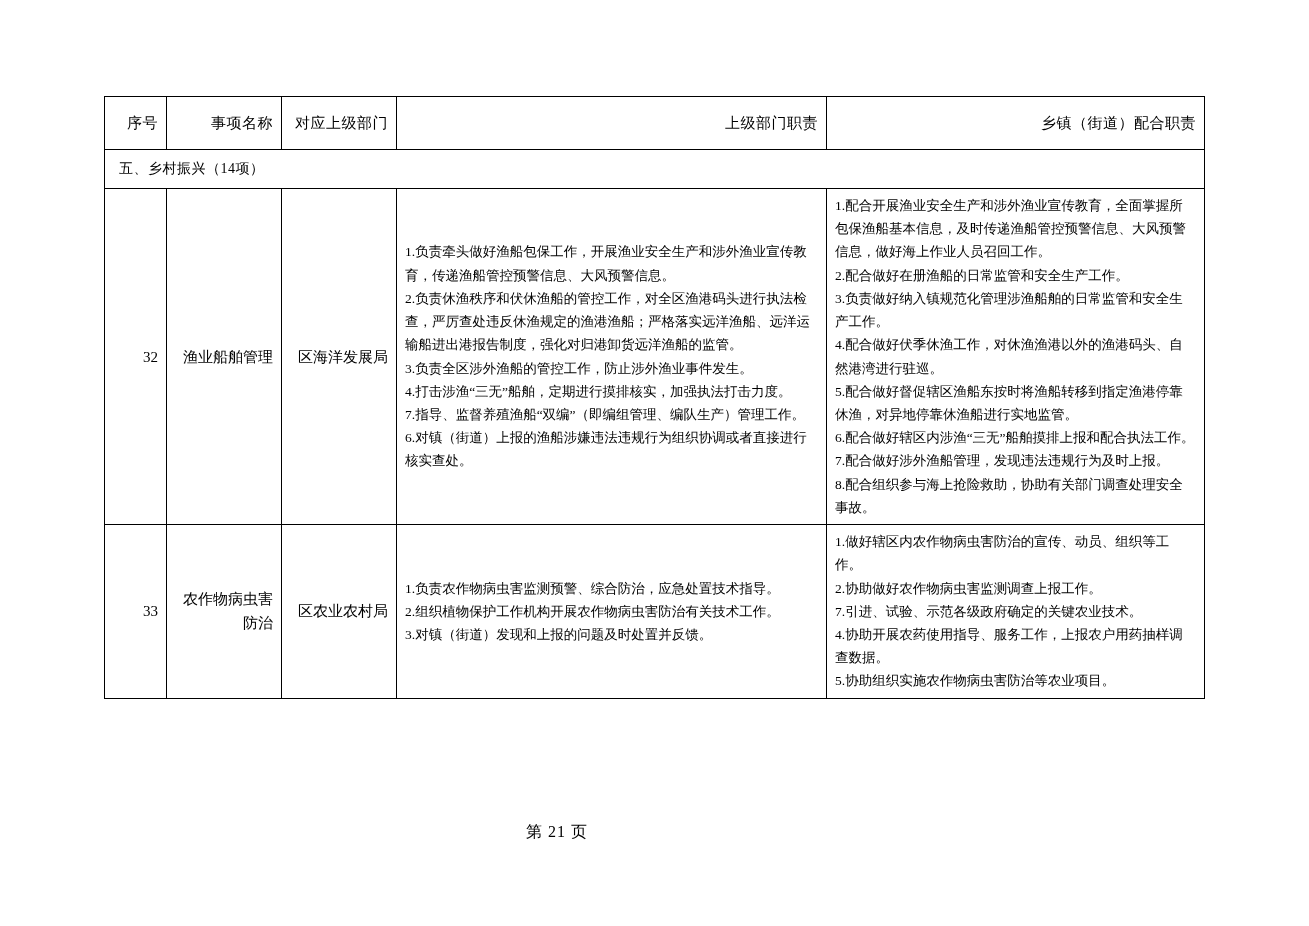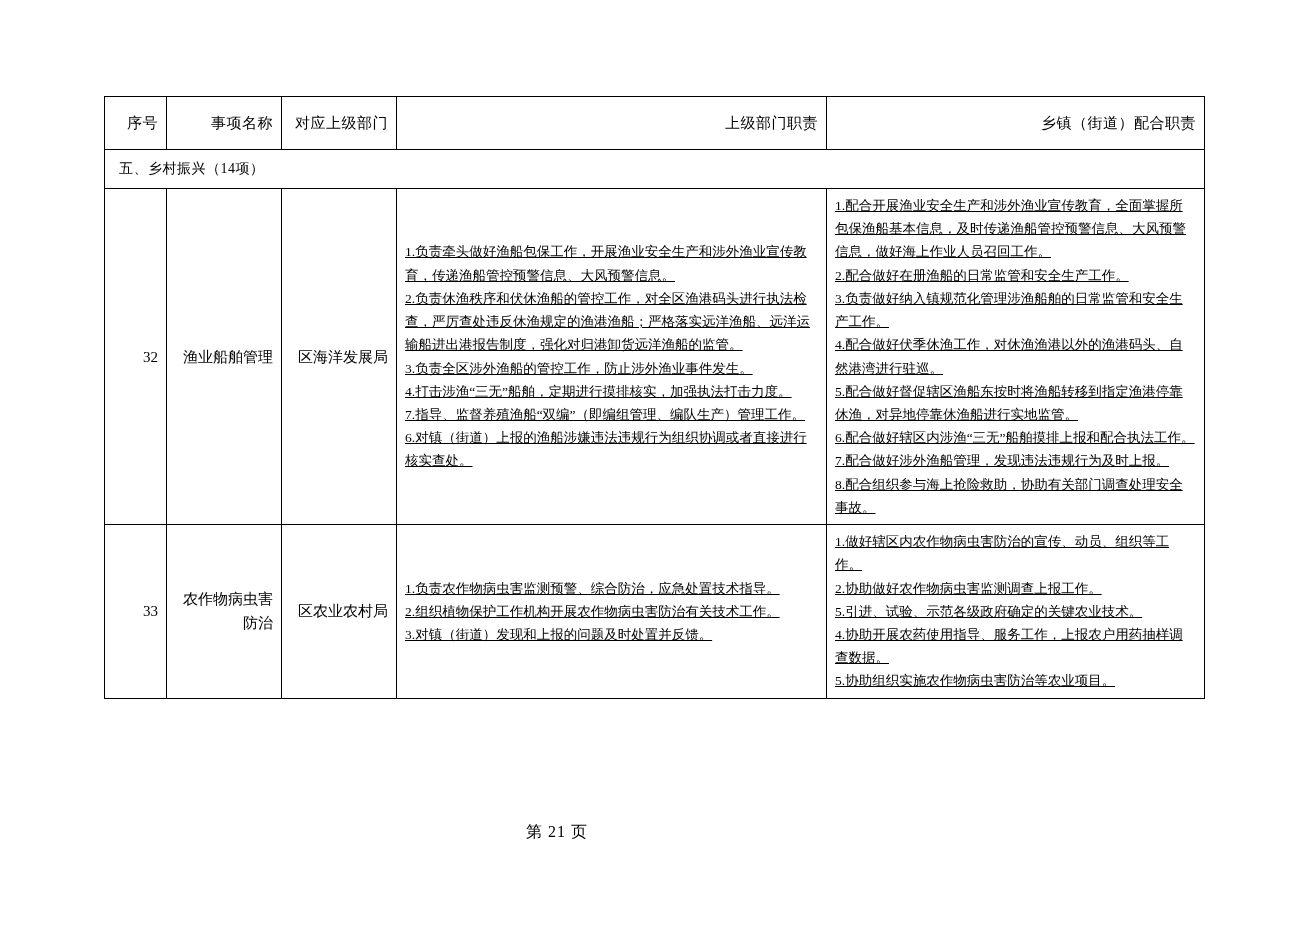--- a/index.html
+++ b/index.html
@@ -57,21 +57,20 @@
     text-align: right;
     font-size: 15px;
     line-height: 1.6;
   }
   .cell-body {
     font-size: 13.5px;
     line-height: 1.72;
     text-align: left;
     vertical-align: middle;
     word-break: break-all;
-    text-decoration: underline;
   }
   .cell-body p {
     margin: 0;
   }
   .footer {
     position: absolute;
     left: 0;
     top: 822px;
     width: 1114px;
     text-align: center;
@@ -135,21 +134,21 @@
         <td class="cell-center">农作物病虫害防治</td>
         <td class="cell-center">区农业农村局</td>
         <td class="cell-body">
           <p>1.负责农作物病虫害监测预警、综合防治，应急处置技术指导。</p>
           <p>2.组织植物保护工作机构开展农作物病虫害防治有关技术工作。</p>
           <p>3.对镇（街道）发现和上报的问题及时处置并反馈。</p>
         </td>
         <td class="cell-body">
           <p>1.做好辖区内农作物病虫害防治的宣传、动员、组织等工作。</p>
           <p>2.协助做好农作物病虫害监测调查上报工作。</p>
-          <p>5.引进、试验、示范各级政府确定的关键农业技术。</p>
+          <p>7.引进、试验、示范各级政府确定的关键农业技术。</p>
           <p>4.协助开展农药使用指导、服务工作，上报农户用药抽样调查数据。</p>
           <p>5.协助组织实施农作物病虫害防治等农业项目。</p>
         </td>
       </tr>
     </tbody>
   </table>
 
   <div class="footer">第 21 页</div>
 
 </div>

